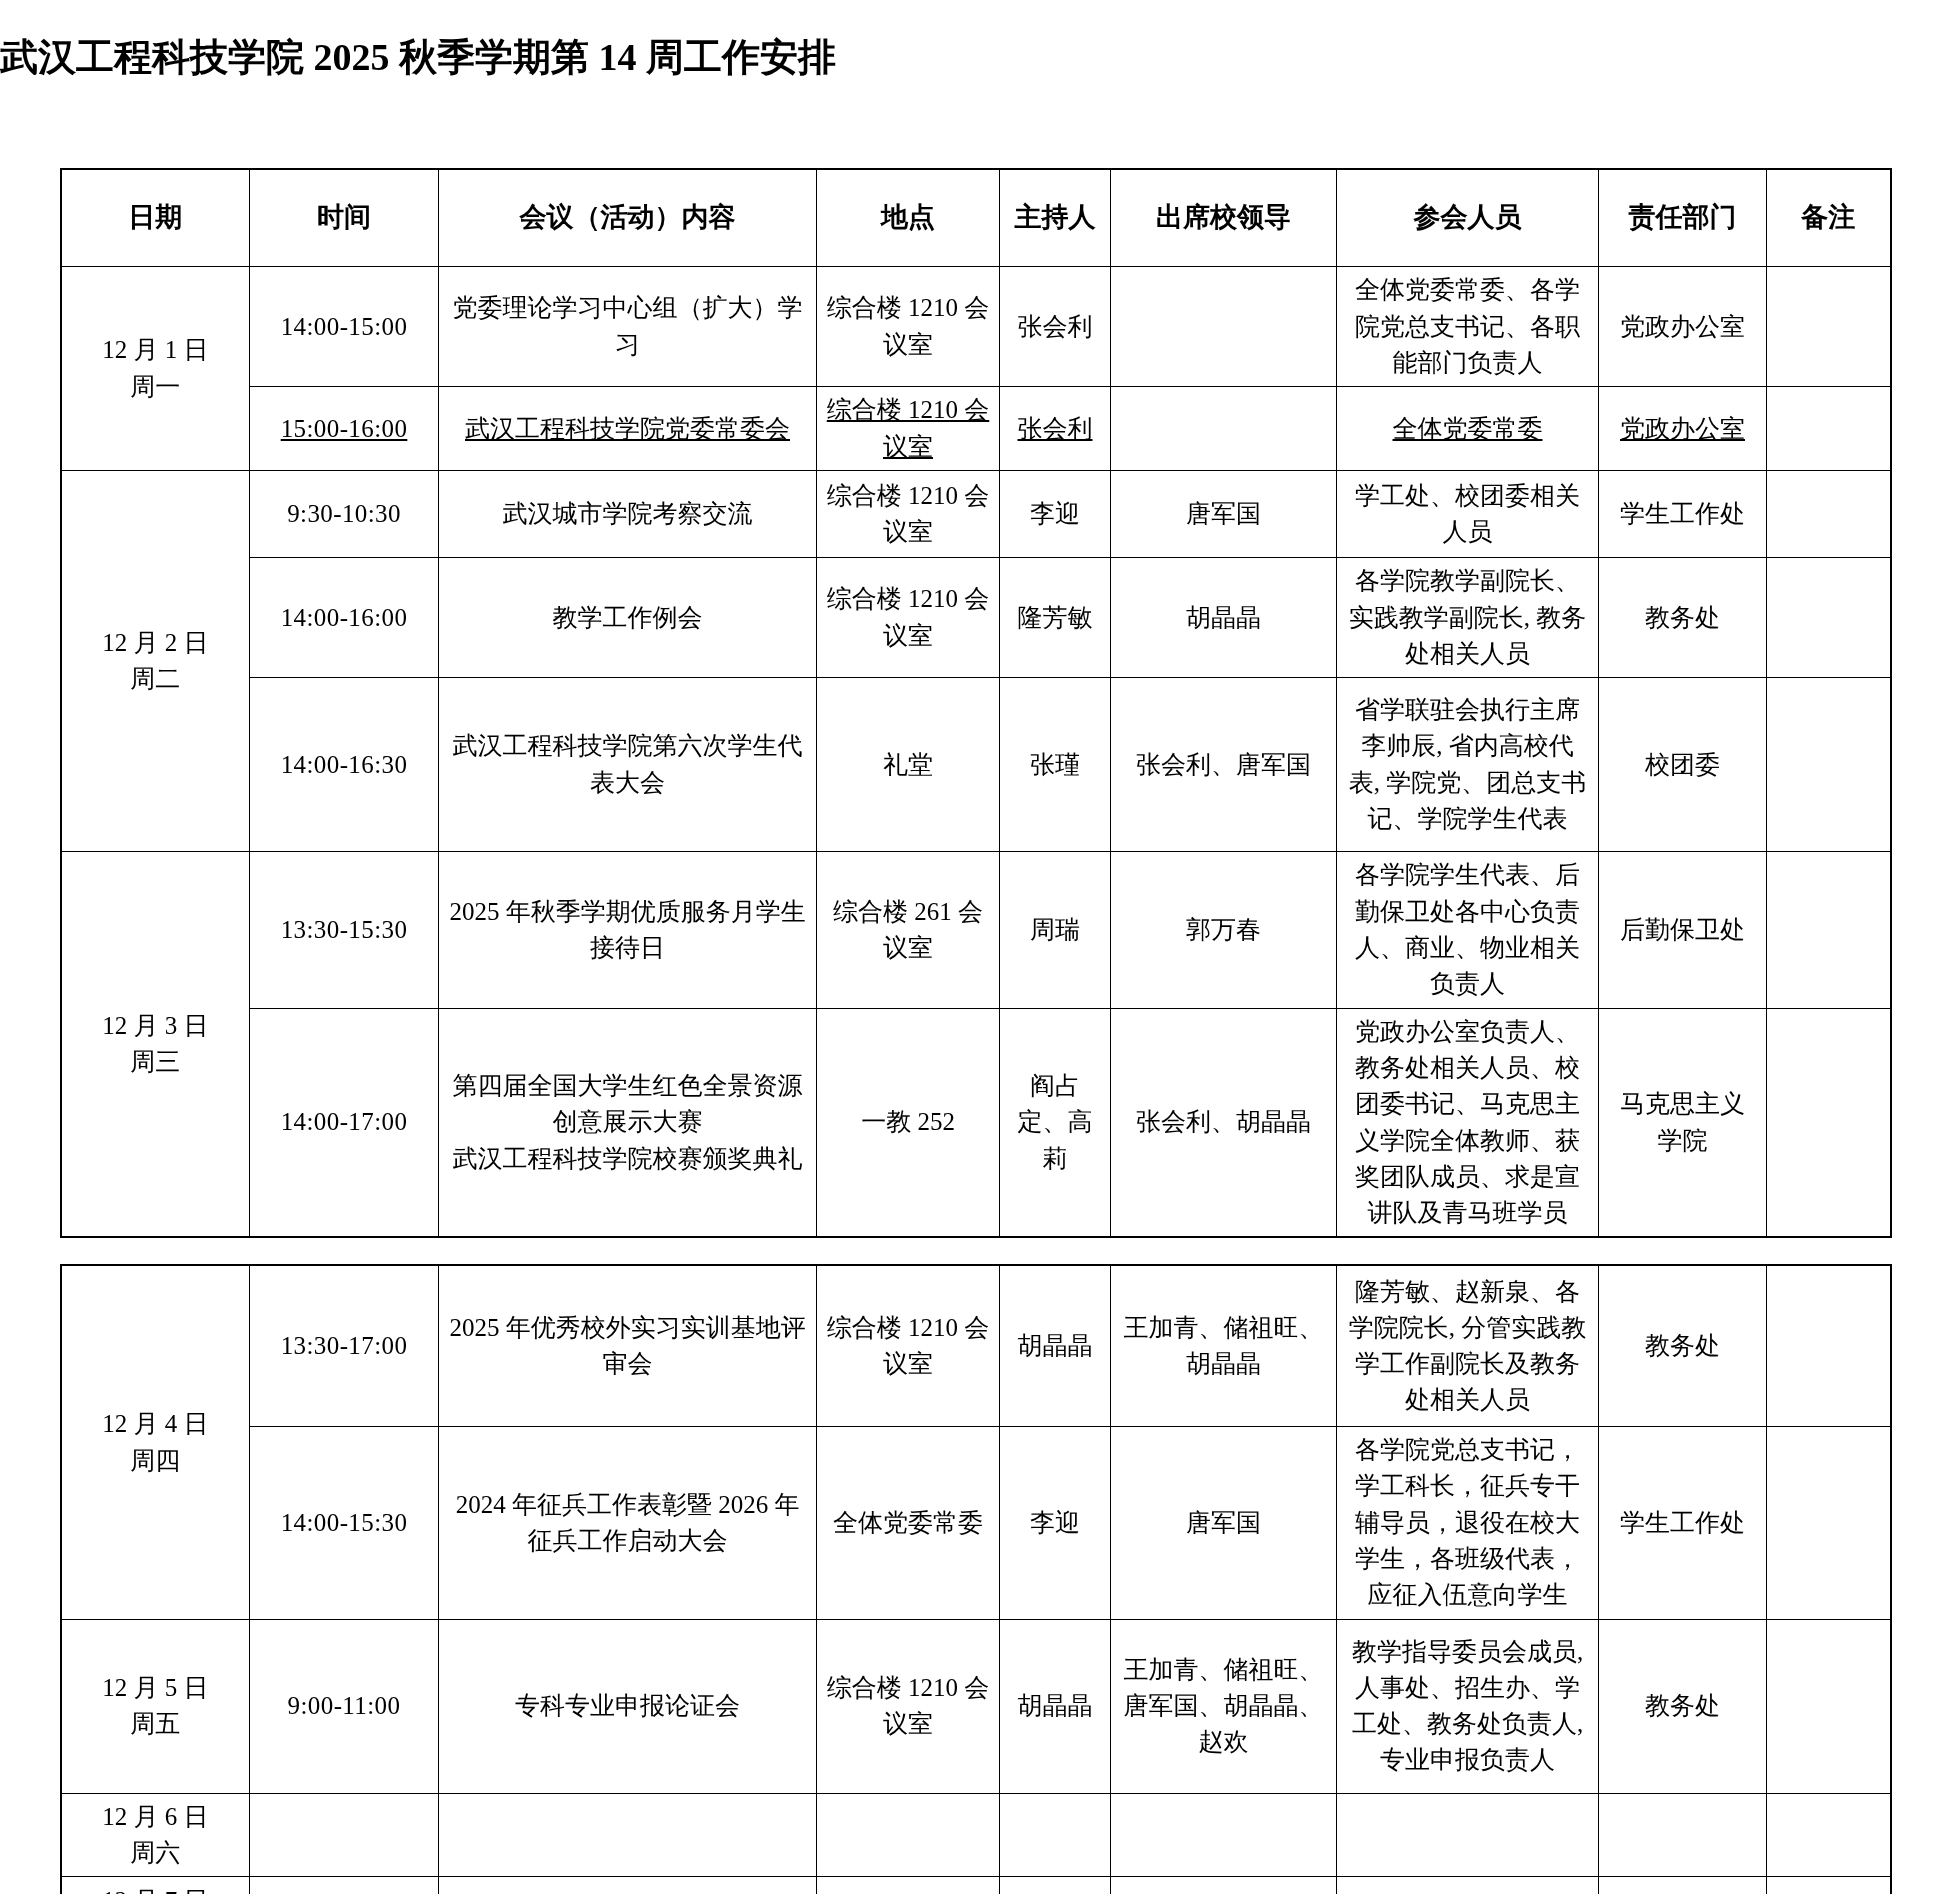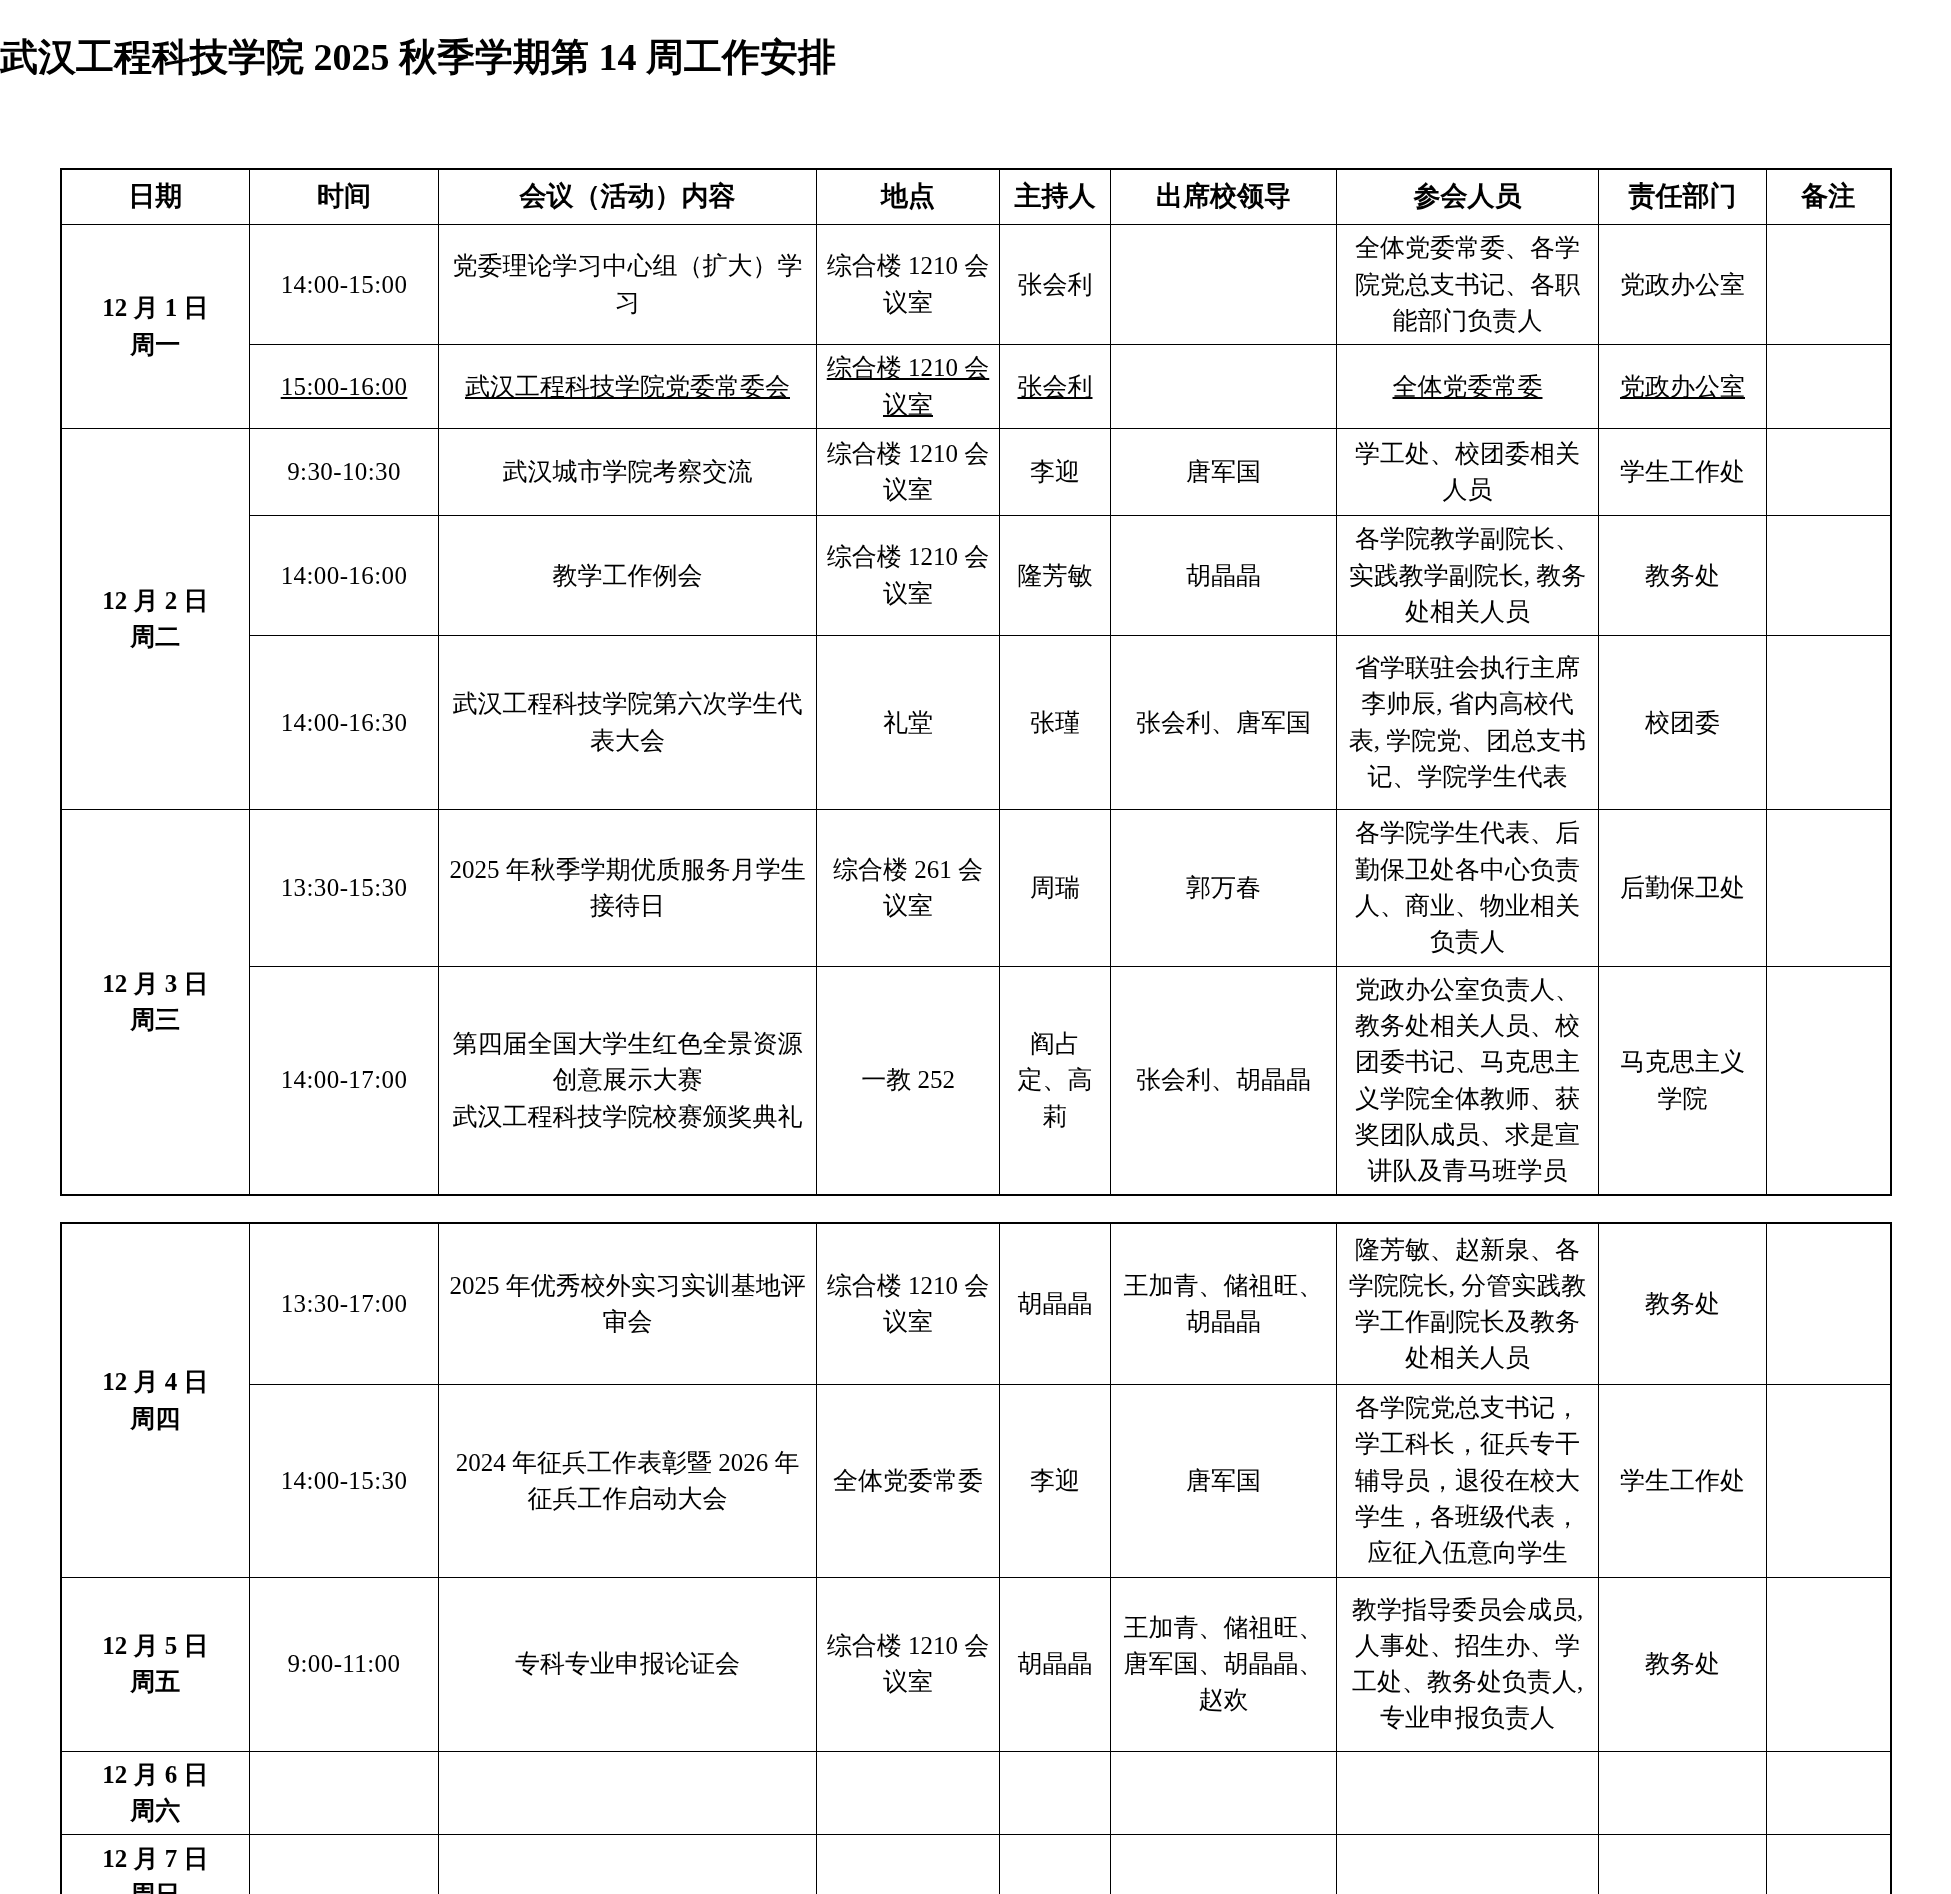--- a/index.html
+++ b/index.html
@@ -44,21 +44,21 @@
     line-height: 1.45;
     word-break: break-word;
     overflow: hidden;
   }
   table.sched th {
     font-size: 27px;
     font-weight: bold;
     padding: 3.5px 5.2px;
   }
   td.cell-date {
-    font-weight: bold;
+    font-weight: normal;
     font-size: 26px;
     white-space: pre-line;
   }
   td.cell-content {
     white-space: pre-line;
     padding: 5.2px 15.6px;
   }
   td.cell-time {
     font-size: 26px;
     letter-spacing: 0.4px;
@@ -76,21 +76,21 @@
         <col style="width: 189px;">
         <col style="width: 378px;">
         <col style="width: 183px;">
         <col style="width: 111px;">
         <col style="width: 226px;">
         <col style="width: 262px;">
         <col style="width: 168px;">
         <col style="width: 124px;">
       </colgroup>
       <thead>
-        <tr style="height: 56px;">
+        <tr style="height: 98px;">
           <th>日期</th>
           <th>时间</th>
           <th>会议（活动）内容</th>
           <th>地点</th>
           <th>主持人</th>
           <th>出席校领导</th>
           <th>参会人员</th>
           <th>责任部门</th>
           <th>备注</th>
         </tr>

